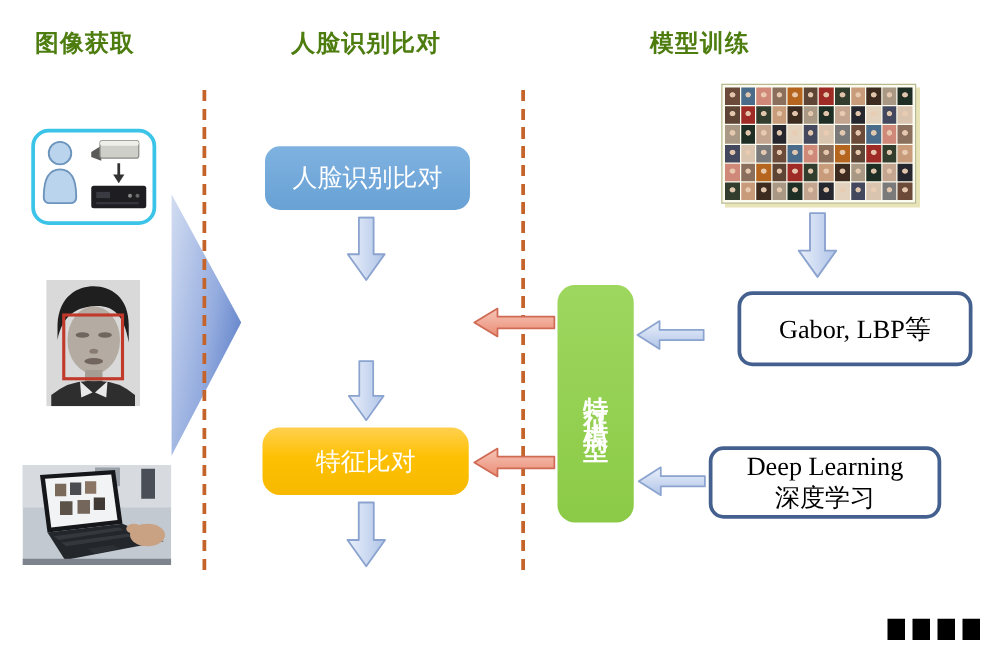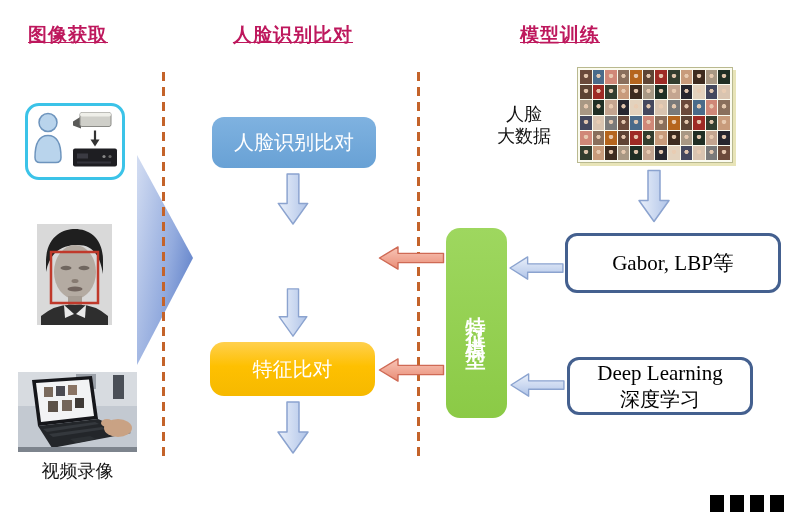--- a/index.html
+++ b/index.html
@@ -1,18 +1,18 @@
 <!DOCTYPE html>
 <html><head>
 <meta charset="utf-8">
 <style>
   html,body{margin:0;padding:0;background:#fff;}
   .canvas{position:relative;width:786px;height:517px;background:#fff;overflow:hidden;
           font-family:"Liberation Sans","DejaVu Sans",sans-serif;}
-  .hdr{position:absolute;top:22px;font-size:19px;font-weight:bold;color:#be185d;letter-spacing:1px;text-decoration:underline;}
+  .hdr{position:absolute;top:22px;font-size:19px;font-weight:bold;color:#4d7c0f;letter-spacing:1px;}
   .hdr-left{left:28px;} .hdr-mid{left:233px;} .hdr-right{left:520px;}
 
   .dash{position:absolute;top:72px;width:3px;height:390px;
         background:repeating-linear-gradient(180deg,#c4632a 0 9px,transparent 9px 15px);}
   .dash-left{left:162px;} .dash-right{left:417px;}
 
   .triangle{position:absolute;left:137px;top:155px;width:56px;height:210px;
             background:linear-gradient(100deg,#d3ddf2 0%,#93abde 55%,#4a6fc0 100%);
             clip-path:polygon(0 0,100% 49%,0 100%);}
 
@@ -37,21 +37,21 @@
            font-weight:bold;background:linear-gradient(180deg,#e8882a,#dd7409);}
   .box-green{left:446px;top:228px;width:61px;height:190px;border-radius:14px;
              background:linear-gradient(180deg,#9ed75f,#8bca46);}
   .vtext{writing-mode:vertical-lr;text-orientation:upright;color:#fff;font-weight:bold;
          font-size:20px;letter-spacing:11px;}
 
   .ref-box{position:absolute;background:#fff;border:3px solid#44608f;border-radius:12px;
            display:flex;flex-direction:column;align-items:center;justify-content:center;
            font-family:"Liberation Serif","DejaVu Serif",serif;color:#000;box-sizing:border-box;
            line-height:1.25;}
-  .ref1{left:565px;top:233px;width:216px;height:60px;}
+  .ref1{left:590px;top:233px;width:188px;height:60px;}
   .ref2{left:567px;top:357px;width:186px;height:58px;}
   .ref-line1{font-size:21px;} .ref-line2{font-size:20px;}
 
   .bigdata-label{position:absolute;left:489px;top:103px;width:70px;text-align:center;
                  font-size:18px;color:#111;line-height:22px;}
 
   .collage{position:absolute;left:577px;top:67px;width:156px;height:96px;box-sizing:border-box;
            display:grid;grid-template-columns:repeat(12,1fr);grid-auto-rows:1fr;gap:1px;
            padding:2px;background:#fbfbef;border:1px solid #b9b98f;box-shadow:3px 3px 0 #e8e4b8;}
   .face-cell{background-image:radial-gradient(ellipse 55% 42% at 50% 42%,
@@ -152,21 +152,20 @@
       <rect x="57" y="26" width="9" height="10" fill="#3f3a36"></rect>
       <polygon points="20,54 80,47 113,61 34,76" fill="#23262a"></polygon>
       <polygon points="25,57 77,50 81,52 29,60" fill="#34383d"></polygon>
       <polygon points="31,62 84,55 88,57 35,65" fill="#34383d"></polygon>
       <polygon points="52,67 72,64 78,67 58,71" fill="#2c3034"></polygon>
       <ellipse cx="100" cy="56" rx="14" ry="9" fill="#c9a284"></ellipse>
       <ellipse cx="89" cy="51" rx="6" ry="4" fill="#c9a284"></ellipse>
       <rect y="75" width="119" height="5" fill="#7d848d"></rect>
     </svg>
   </div>
-  <div class="src-label lbl-video">视频录像</div>
 
   <div class="flow-box box-pre">人脸识别比对</div>
 
   <div class="arrow arr-d1">
     <svg viewBox="0 0 34 54">
         <polygon points="11,1 23,1 23,31 32,31 17,52 2,31 11,31" fill="url(#gv)" stroke="#8ba3cf" stroke-width="1.5" stroke-linejoin="round"></polygon>
       </svg>
   </div>
 
 
@@ -253,24 +252,20 @@
       <div class="face-cell" style="background-color: rgb(31, 46, 36);"></div>
       <div class="face-cell" style="background-color: rgb(196, 165, 144);"></div>
       <div class="face-cell" style="background-color: rgb(38, 38, 46);"></div>
       <div class="face-cell" style="background-color: rgb(227, 210, 189);"></div>
       <div class="face-cell" style="background-color: rgb(68, 72, 94);"></div>
       <div class="face-cell" style="background-color: rgb(217, 196, 176);"></div>
       <div class="face-cell" style="background-color: rgb(122, 122, 122);"></div>
       <div class="face-cell" style="background-color: rgb(107, 74, 58);"></div>
     </div>
 
-  <div class="bigdata-label">
-    <span style="display:block">人脸</span>
-    <span style="display:block">大数据</span>
-  </div>
 
   <div class="arrow arr-d4">
     <svg viewBox="0 0 34 54">
         <polygon points="11,1 23,1 23,31 32,31 17,52 2,31 11,31" fill="url(#gv)" stroke="#8ba3cf" stroke-width="1.5" stroke-linejoin="round"></polygon>
       </svg>
   </div>
 
   <div class="flow-box box-green">
     <span class="vtext">特征模型</span>
   </div>

